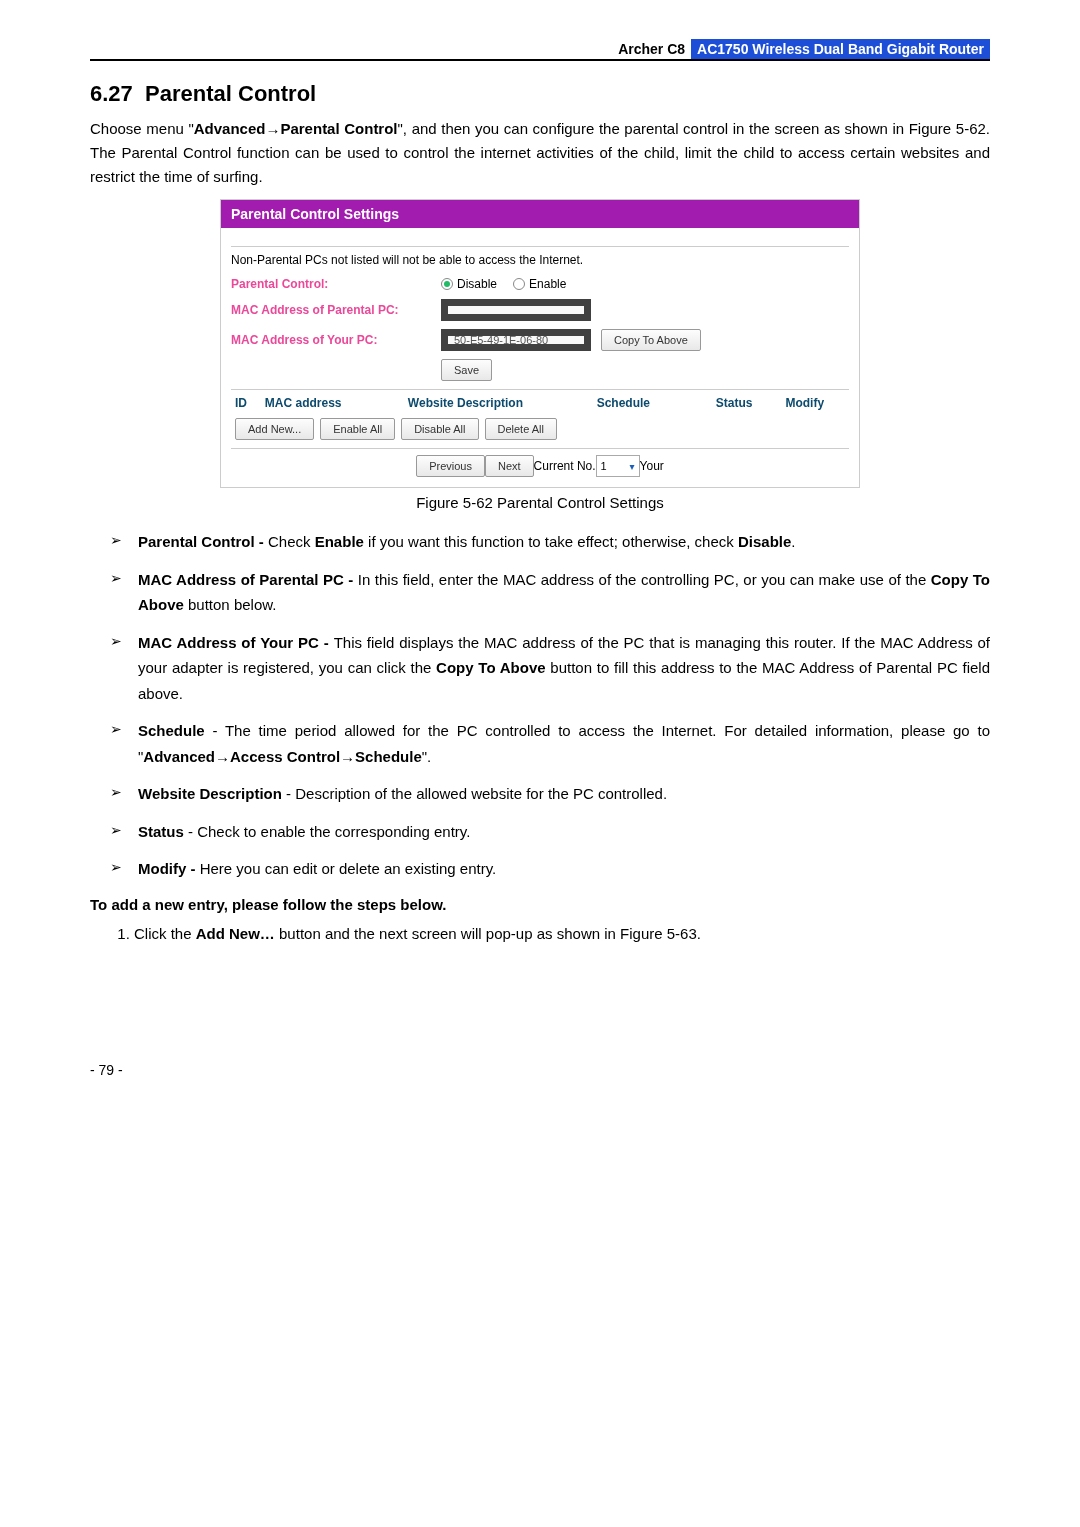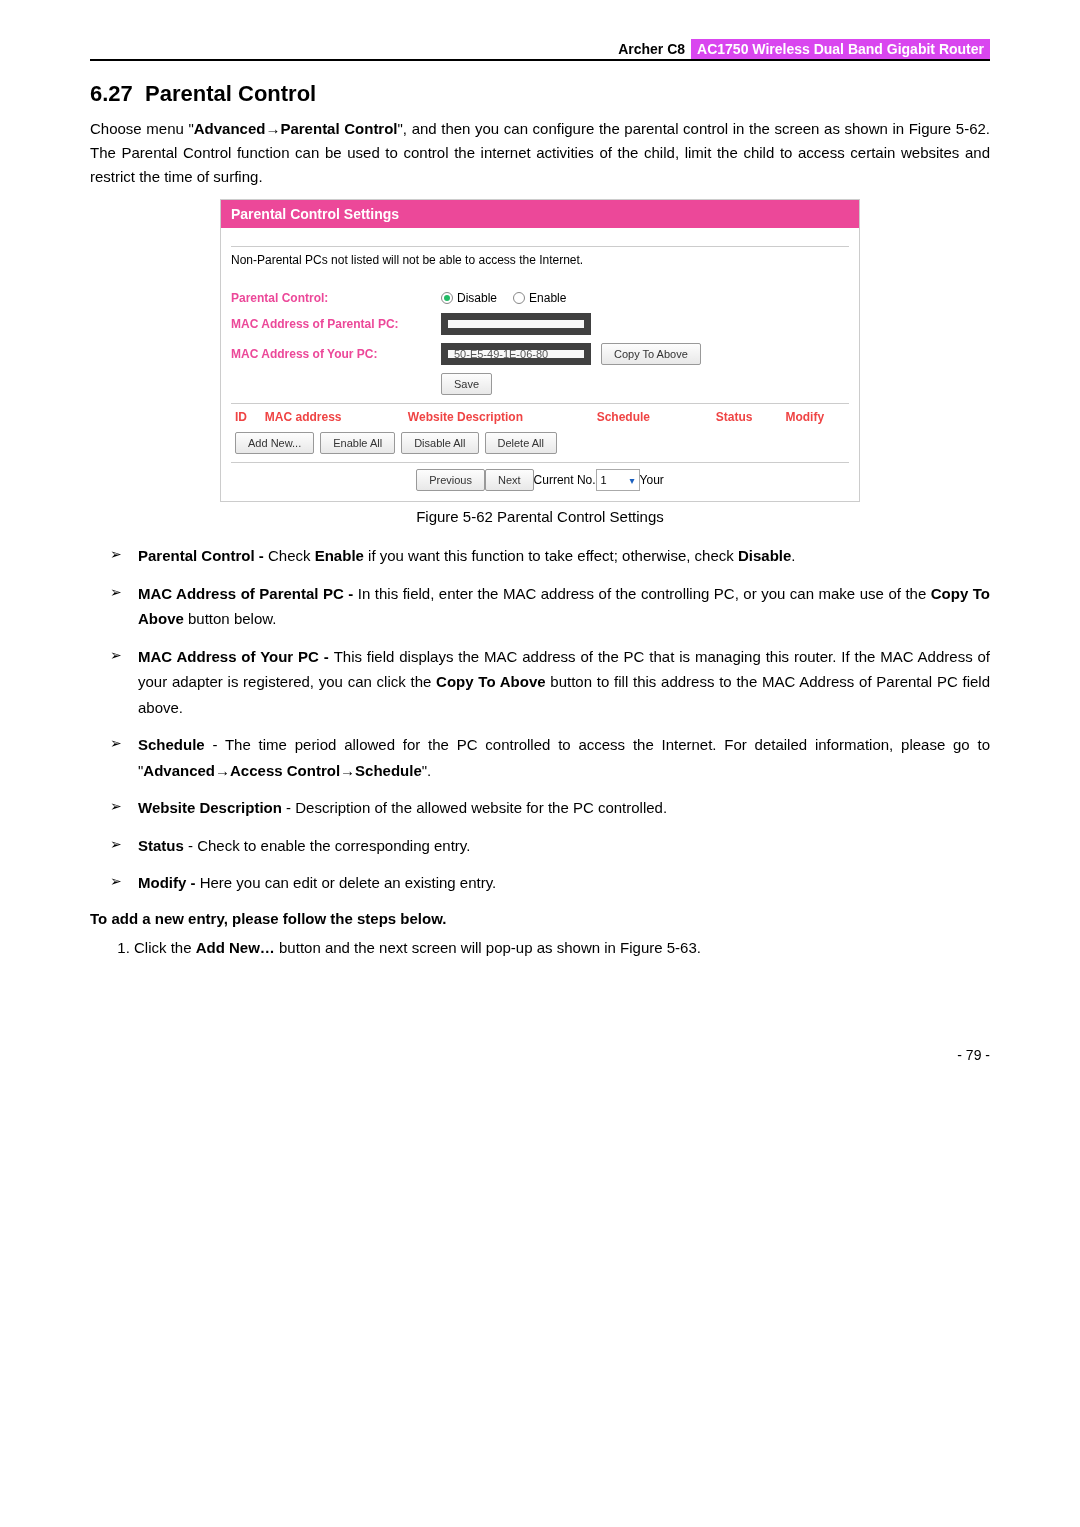--- a/index.html
+++ b/index.html
@@ -20,58 +20,58 @@
     }
     .header-text {
       display: inline-block;
       font-weight: bold;
       font-size: 14px;
     }
     .header-text .model {
       padding: 2px 6px;
     }
     .header-text .desc {
-      background: #d946ef;
+      background: #1d4ed8;
       color: #fff;
       padding: 2px 6px;
     }
     h2 {
       font-size: 22px;
       font-weight: bold;
       margin: 20px 0 10px 0;
     }
     .intro {
       text-align: justify;
       line-height: 1.6;
       margin-bottom: 10px;
     }
     .screenshot {
       border: 1px solid #ccc;
       width: 640px;
       margin: 10px auto 6px auto;
       background: #fff;
     }
     .panel-title {
-      background: #ec4899;
+      background: #a21caf;
       color: #fff;
       font-weight: bold;
       padding: 6px 10px;
       font-size: 14px;
     }
     .panel-body {
       padding: 12px 10px 8px 10px;
       font-size: 12px;
     }
     .panel-body hr {
       border: none;
       border-top: 1px solid #ccc;
       margin: 6px 0;
     }
     .note-text {
-      margin: 6px 0 24px 0;
+      margin: 6px 0 10px 0;
     }
     .form-row {
       display: flex;
       align-items: center;
       margin: 8px 0;
     }
     .form-label {
       width: 210px;
       font-weight: bold;
       color: #ec4899;
@@ -105,21 +105,21 @@
       padding: 4px 12px;
       font-size: 11px;
       color: #333;
       display: inline-block;
       border-radius: 2px;
     }
     .table-headers {
       display: flex;
       font-weight: bold;
       font-size: 12px;
-      color: #ef4444;
+      color: #0c4a6e;
       margin: 6px 0 8px 0;
       padding: 0 4px;
     }
     .th-id { width: 30px; }
     .th-mac { width: 144px; }
     .th-web { width: 190px; }
     .th-sch { width: 120px; }
     .th-stat { width: 70px; }
     .th-mod { width: 60px; }
     .btn-row { display: flex; gap: 6px; margin-bottom: 8px; padding: 0 4px; }
@@ -152,22 +152,22 @@
       top: 0;
       font-size: 14px;
     }
     ol.steps { padding-left: 44px; margin-top: 8px; }
     ol.steps li { line-height: 1.7; margin: 8px 0; }
     .subhead {
       font-weight: bold;
       margin: 14px 0 4px 0;
     }
     .page-num {
-      text-align: right;
-      margin-top: 87px;
+      text-align: left;
+      margin-top: 116px;
       font-size: 14px;
     }
     b { font-weight: bold; }
   </style>
 </head>
 <body>
 
 <div class="header-line">
   <span class="header-text">
     <span class="model">Archer C8</span><span class="desc">AC1750 Wireless Dual Band Gigabit Router</span>

